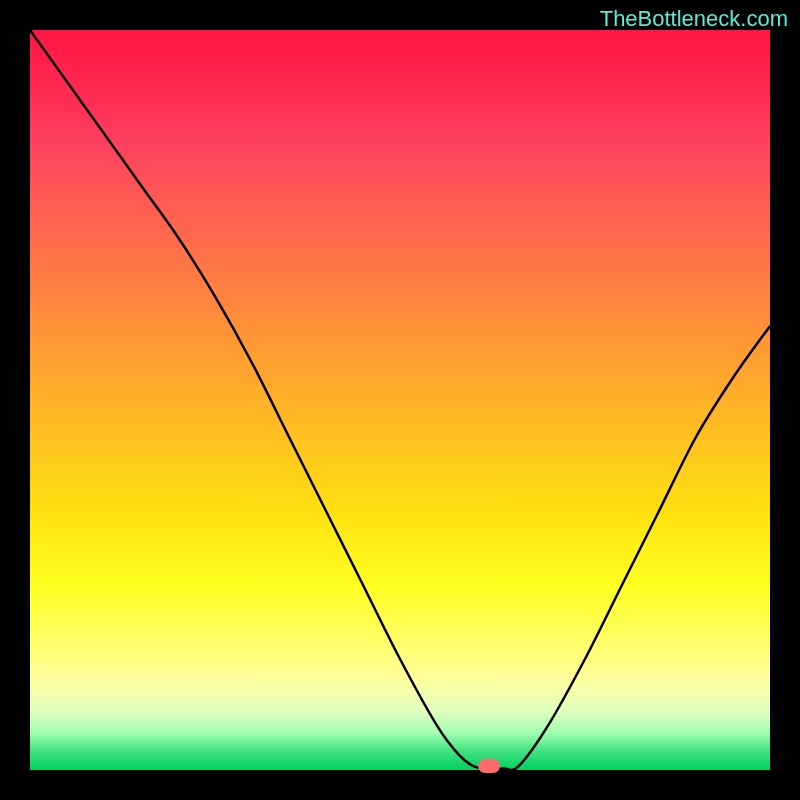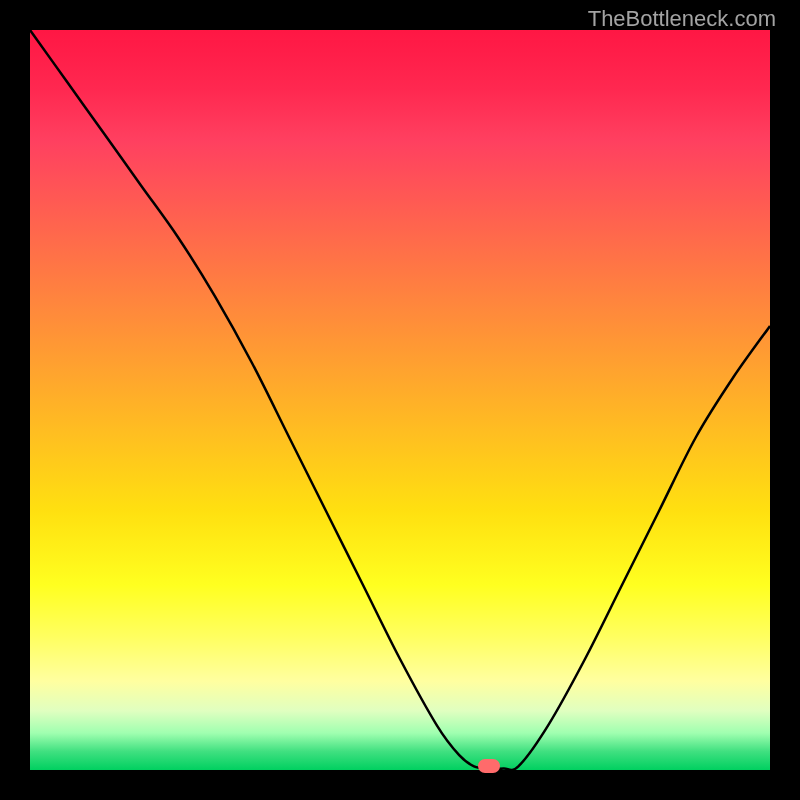--- a/index.html
+++ b/index.html
@@ -6,22 +6,22 @@
   body {
     width: 800px;
     height: 800px;
     background: #000000;
     position: relative;
     font-family: Arial, sans-serif;
   }
   .watermark {
     position: absolute;
     top: 6px;
-    right: 24px;
-    color: #a3a3a3;
+    right: 12px;
+    color: #5eead4;
     font-size: 22px;
     font-weight: normal;
     z-index: 10;
   }
   .plot-area {
     position: absolute;
     left: 30px;
     top: 30px;
     width: 740px;
     height: 740px;

